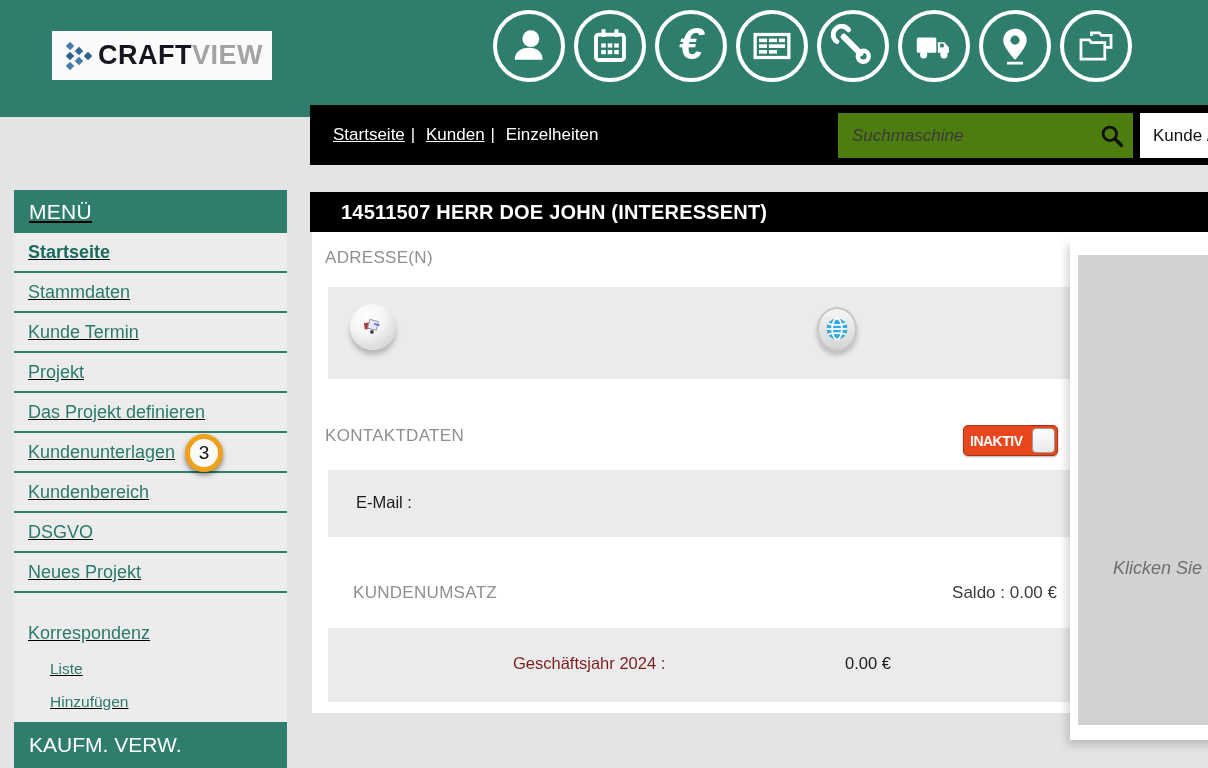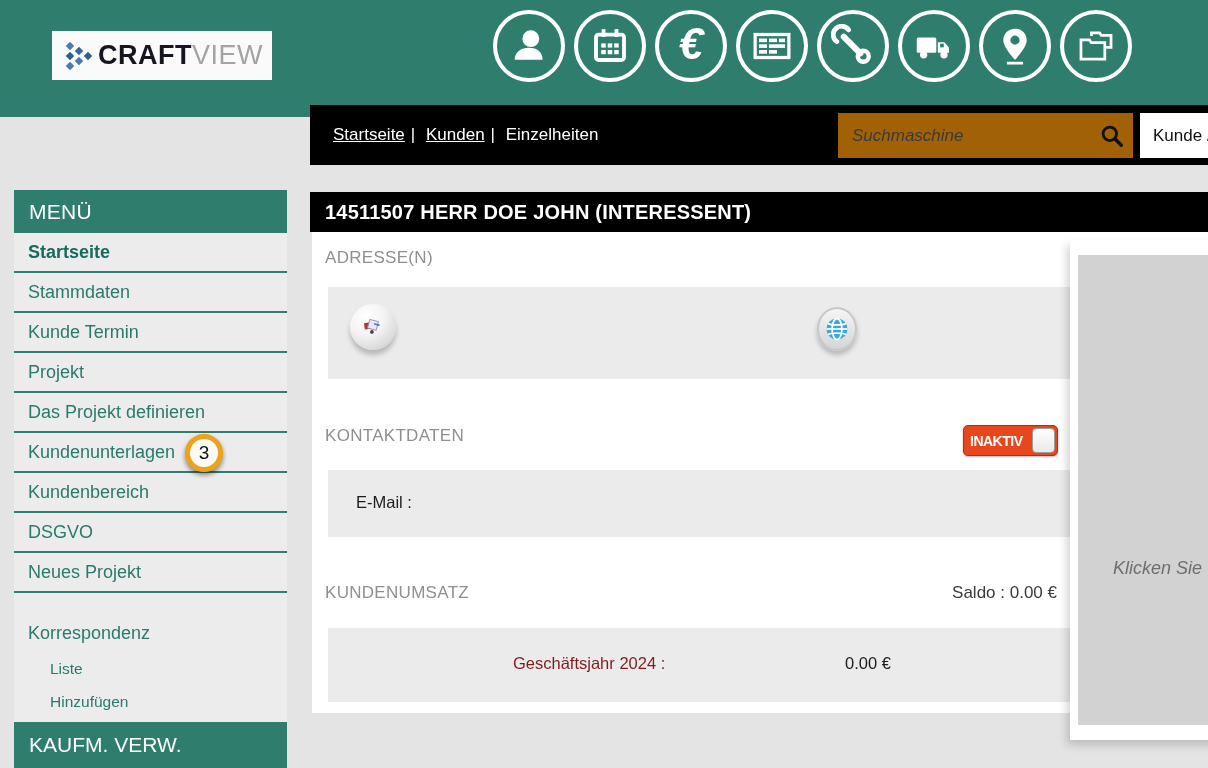--- a/index.html
+++ b/index.html
@@ -5,52 +5,52 @@
   * { margin:0; padding:0; box-sizing:border-box; }
   html,body { width:1208px; height:768px; overflow:hidden; }
   body { font-family:"Liberation Sans", sans-serif; background:#e4e4e4; }
   #app { position:relative; width:1208px; height:768px; background:#e4e4e4; overflow:hidden; }
 
   
   .topbar { position:absolute; left:0; top:0; width:1208px; height:117px; background:#2f7d6d; }
   .logo-box { position:absolute; left:52px; top:31px; width:220px; height:49px; background:#fafafa; display:flex; align-items:center; padding-left:12px; }
   .logo-diamonds { width:30px; height:30px; margin-right:4px; }
   .logo-text { font-size:27px; font-weight:bold; color:#15151f; letter-spacing:0.5px; }
-  .logo-text .lt2 { color:#a3a3a3; font-weight:normal; }
+  .logo-text .lt2 { color:#a3a3a3; font-weight:bold; }
 
   .nav-icons { position:absolute; left:493px; top:10px; display:flex; gap:9px; }
   .nav-circle { width:72px; height:72px; border:4px solid #fff; border-radius:50%; display:flex; align-items:center; justify-content:center; cursor:pointer; }
   .nav-circle svg { display:block; }
   .euro-glyph { color:#fff; font-size:44px; font-weight:bold; line-height:1; font-style:italic; padding-bottom:4px; }
 
   
   .crumbbar { position:absolute; left:310px; top:105px; width:898px; height:60px; background:#000; display:flex; align-items:center; }
   .crumbs { color:#fff; font-size:17px; margin-left:23px; white-space:nowrap; }
   .crumbs a { color:#fff; text-decoration:underline; cursor:pointer; }
   .crumbs .sep { margin:0 6px; text-decoration:none; }
-  .searchbox { position:absolute; left:528px; top:8px; width:295px; height:45px; background:#a16207; display:flex; align-items:center; }
+  .searchbox { position:absolute; left:528px; top:8px; width:295px; height:45px; background:#4d7c0f; display:flex; align-items:center; }
   .searchbox input { border:none; outline:none; flex:1; font-size:17px; padding-left:14px; font-family:"Liberation Sans", sans-serif; background:transparent; }
   .searchbox input::placeholder { font-style:italic; color:#3a3a3a; opacity:1; }
   .search-btn { width:42px; height:45px; display:flex; align-items:center; justify-content:center; cursor:pointer; }
   .scopebox { position:absolute; left:830px; top:8px; width:80px; height:45px; background:#fff; display:flex; align-items:center; padding-left:13px; font-size:17px; color:#111; cursor:pointer; }
 
   
-  .sidebar { position:absolute; left:14px; top:190px; width:273px; }
+  .sidebar { position:absolute; left:14px; top:190px; width:273px;text-decoration:underline; }
   .side-head { height:43px; background:#2f7d6d; color:#fff; font-size:21px; display:flex; align-items:center; padding-left:15px; letter-spacing:0.3px; }
   .menu { background:#ececec; }
   .mi { position:relative; height:40px; display:flex; align-items:center; padding-left:14px; font-size:18px; color:#2a7a6b; border-bottom:2px solid #2f7d6d; cursor:pointer; }
   .mi.active { font-weight:bold; color:#176a5c; }
   .mi.nb { border-bottom:none; height:37px;margin-top:22px; }
   .mi.sub { border-bottom:none; height:33px; padding-left:36px; font-size:15.5px; }
   .menu .last { padding-bottom:6px; background:#ececec; }
   .badge { position:absolute; left:171px; top:1px; width:38px; height:38px; border-radius:50%; background:#fbfbf6; border:5px solid #f0a11c; box-shadow:0 3px 5px rgba(0,0,0,0.45); display:flex; align-items:center; justify-content:center; font-size:19px; color:#111; }
   .side-head2 { position:absolute; left:14px; top:722px; width:273px; height:46px; background:#2f7d6d; color:#fff; font-size:21px; display:flex; align-items:center; padding-left:15px; }
 
   
-  .titlebar { position:absolute; left:310px; top:192px; width:898px; height:40px; background:#000; color:#fff; display:flex; align-items:center; padding-left:15px; font-size:20px; font-weight:600; letter-spacing:0.2px; }
+  .titlebar { position:absolute; left:310px; top:192px; width:898px; height:40px; background:#000; color:#fff; display:flex; align-items:center; padding-left:31px; font-size:20px; font-weight:600; letter-spacing:0.2px; }
   .panel { position:absolute; left:312px; top:232px; width:896px; height:481px; background:#fff; }
   .sec-title { position:absolute; left:13px; font-size:17px; color:#8f8f8f; letter-spacing:0.3px; }
   .band { position:absolute; left:4px; right:0; background:#ebebeb;margin-left:12px; }
   .band1 { top:55px; height:92px; }
   .band2 { top:238px; height:67px; }
   .band3 { top:396px; height:74px; }
 
   .sphere { position:absolute; left:22px; top:17px; width:46px; height:46px; border-radius:50%;
             background:radial-gradient(circle at 35% 28%, #ffffff 0%, #f4f4f4 40%, #dcdcdc 72%, #bfbfbf 100%);
             box-shadow:0 5px 5px rgba(0,0,0,0.22); display:flex; align-items:center; justify-content:center; cursor:pointer; }
@@ -262,21 +262,21 @@
 
     <div class="sec-title" style="top:194px;">KONTAKTDATEN</div>
     <div class="toggle">
       <span>INAKTIV</span>
       <div class="knob"></div>
     </div>
     <div class="band band2">
       <div class="email-label">E-Mail :</div>
     </div>
 
-    <div class="sec-title" style="top:351px;">KUNDENUMSATZ</div>
+    <div class="sec-title" style="top:351px;margin-left:28px;">KUNDENUMSATZ</div>
     <div class="saldo">Saldo : 0.00 €</div>
     <div class="band band3">
       <div class="fiscal-label">Geschäftsjahr 2024 :</div>
       <div class="fiscal-value">0.00 €</div>
     </div>
 
   </div>
 
   <div class="overlay">
     <div class="overlay-inner">

